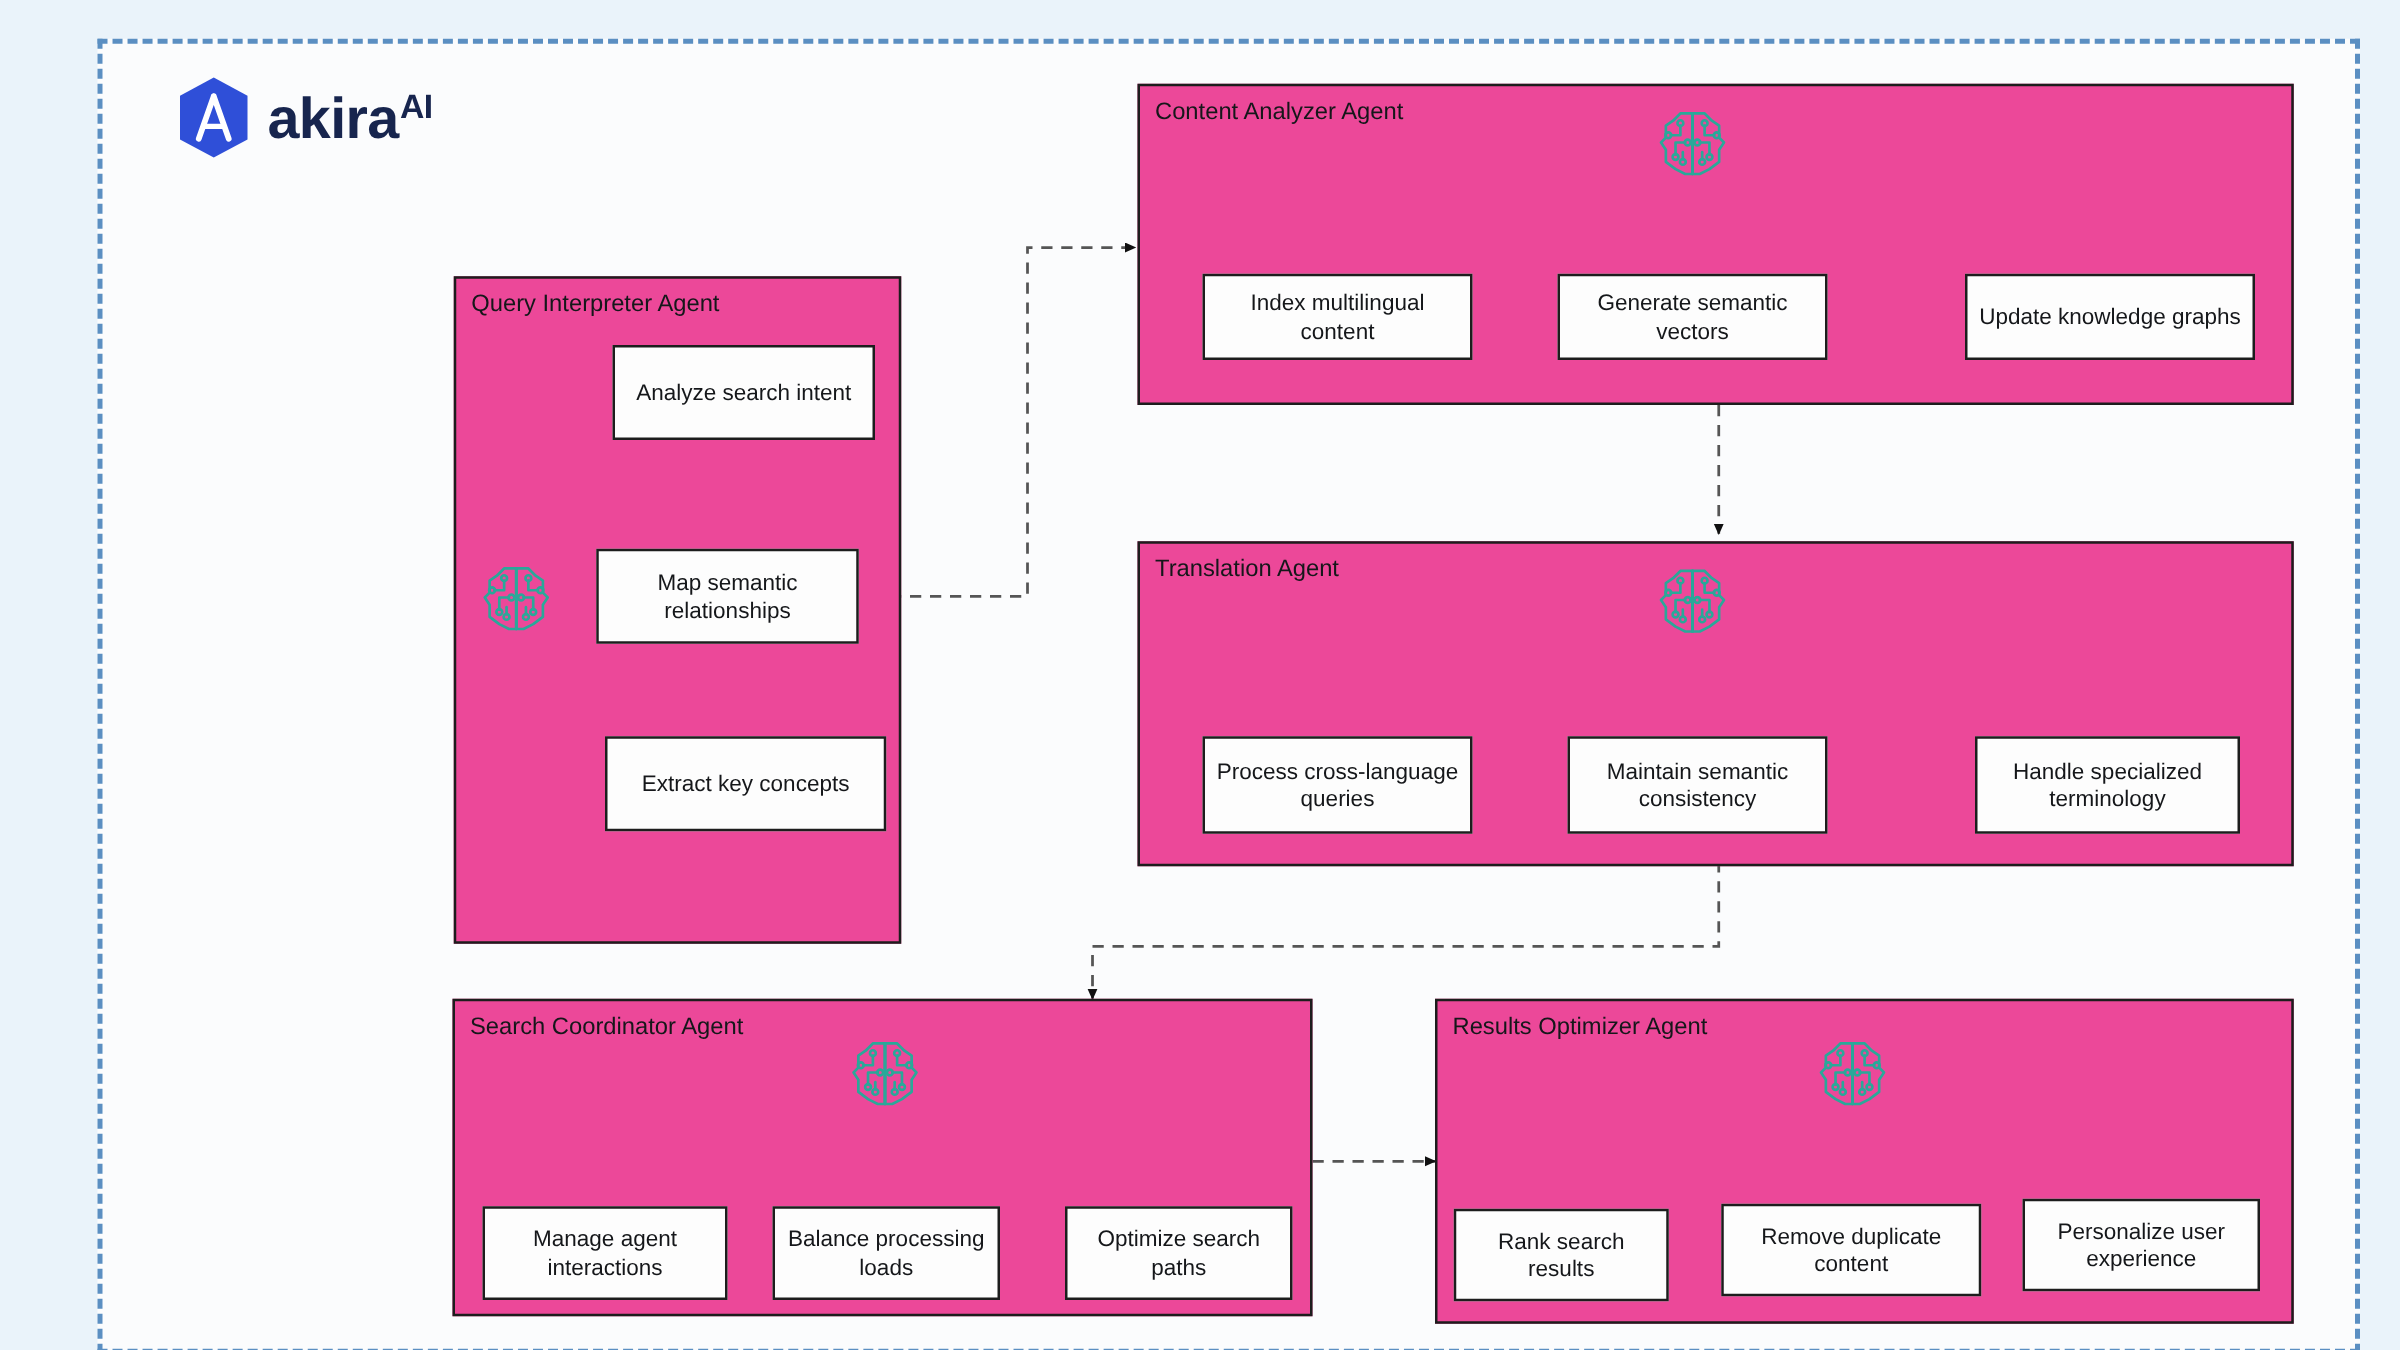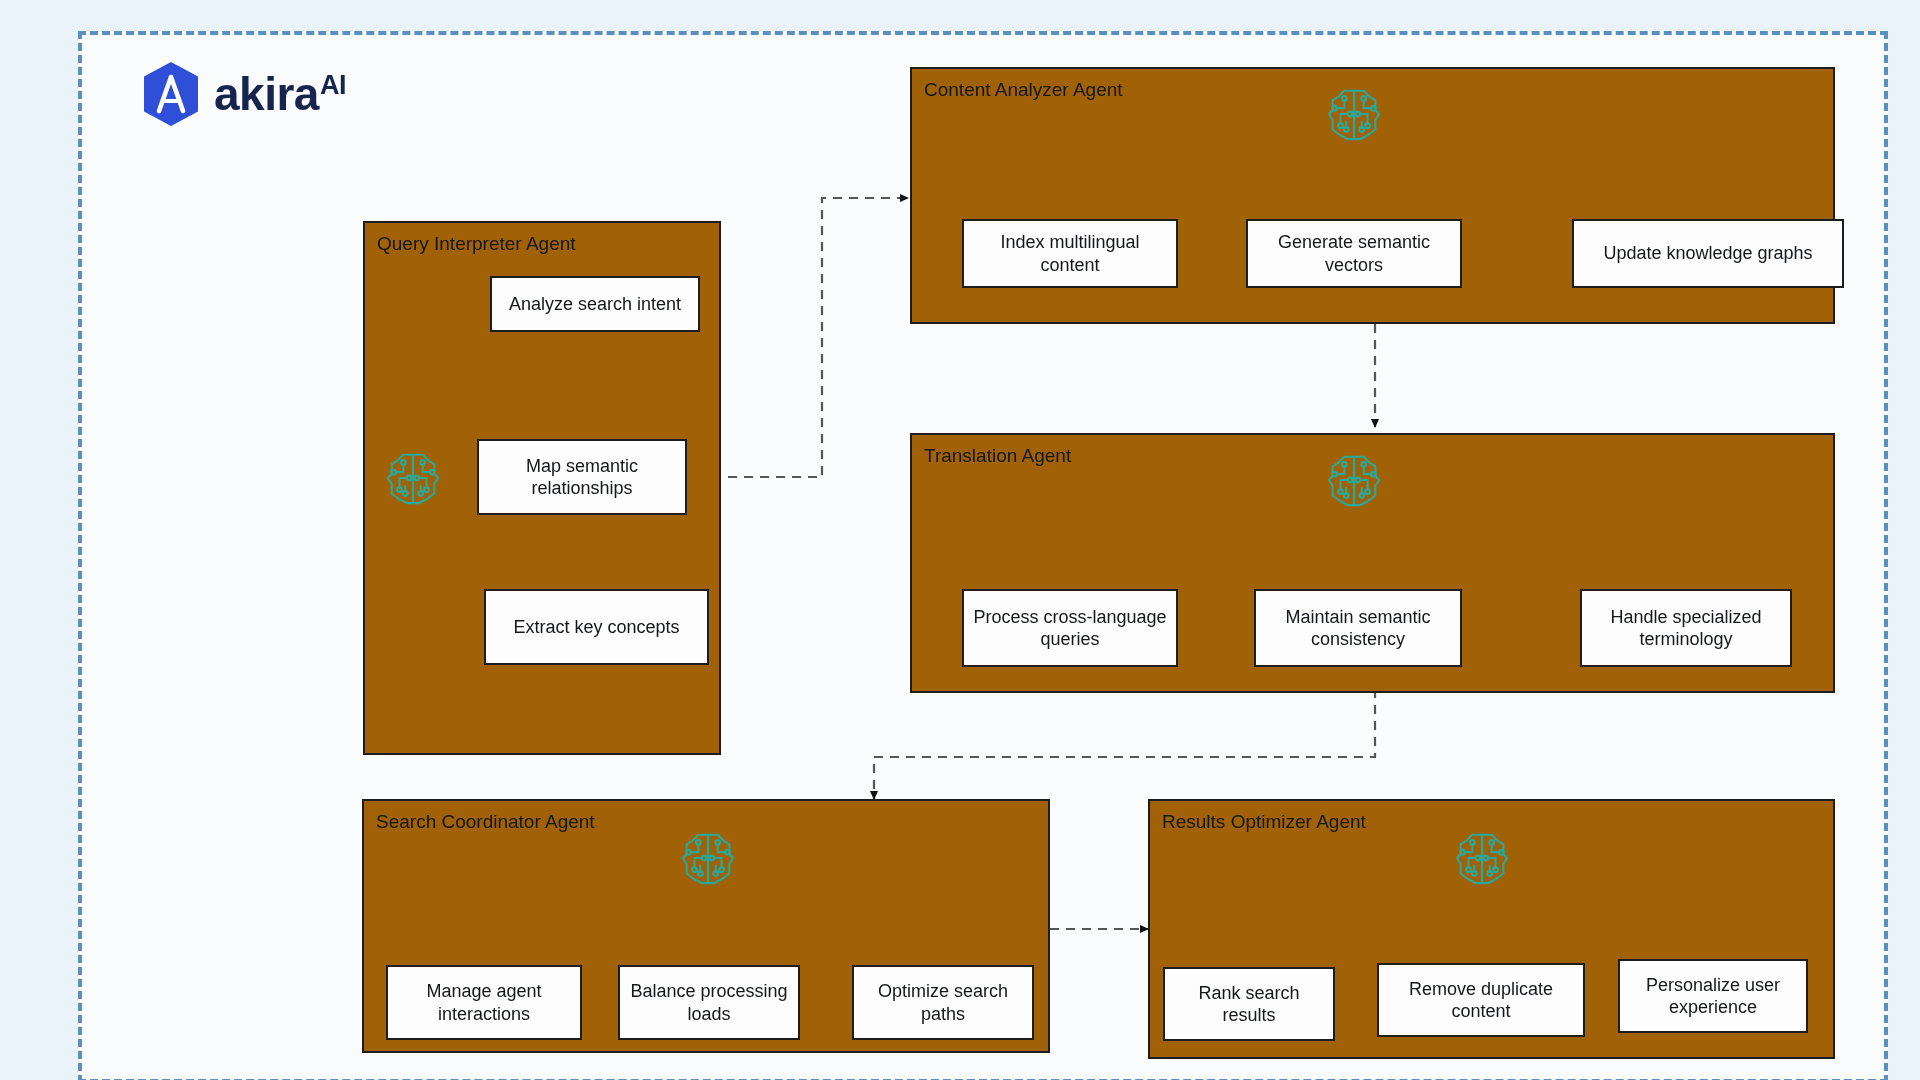--- a/index.html
+++ b/index.html
@@ -53,21 +53,21 @@
     line-height: 1;
     position: relative;
     top: 1px;
     left: 1px;
   }
 
   
   .agent-group {
     position: absolute;
     border: 2.5px solid #1d1d1d;
-    background: #a16207;
+    background: #ec4899;
     box-sizing: border-box;
   }
   .agent-title {
     position: absolute;
     left: 12px;
     top: 10px;
     font-size: 19px;
     color: #15171a;
     white-space: nowrap;
   }
@@ -184,21 +184,21 @@
         <circle cx="42" cy="16" r="2.4"></circle>
         <circle cx="52" cy="26" r="2.4"></circle>
       <path d="M38 32 L46 32 L46 42"></path>
         <circle cx="46" cy="44" r="2.4"></circle>
       <path d="M40 46 L40 40"></path>
         <circle cx="40" cy="48" r="2.4"></circle>
       <circle cx="28" cy="32" r="2.4"></circle>
         <circle cx="36" cy="32" r="2.4"></circle>
     </g>
   </svg>
-  <div class="task-box" style="left:490px; top:259px; width:210px; height:56px;">Analyze search intent</div>
+  <div class="task-box" style="left:490px; top:259px; width:210px; height:76px;">Analyze search intent</div>
   <div class="task-box" style="left:477px; top:422px; width:210px; height:76px;">Map semantic relationships</div>
   <div class="task-box" style="left:484px; top:572px; width:225px; height:76px;">Extract key concepts</div>
 
   <div class="agent-group" style="left:910px; top:50px; width:925px; height:257px;">
     <div class="agent-title">Content Analyzer Agent</div>
   </div>
   <svg class="brain-icon" style="left:1323px; top:66px;" width="62" height="62" viewBox="0 0 64 64">
     <g fill="none" stroke="#2aa899" stroke-width="2.2" stroke-linecap="round" stroke-linejoin="round">
       <path d="M32 8 L22 8 L16 14 L10 18 L10 28 L6 32 L10 38 L10 48 L18 54 L26 58 L32 58 Z"></path>
       <path d="M32 8 L42 8 L48 14 L54 18 L54 28 L58 32 L54 38 L54 48 L46 54 L38 58 L32 58 Z"></path>
@@ -216,21 +216,21 @@
       <path d="M38 32 L46 32 L46 42"></path>
         <circle cx="46" cy="44" r="2.4"></circle>
       <path d="M40 46 L40 40"></path>
         <circle cx="40" cy="48" r="2.4"></circle>
       <circle cx="28" cy="32" r="2.4"></circle>
         <circle cx="36" cy="32" r="2.4"></circle>
     </g>
   </svg>
   <div class="task-box" style="left:962px; top:202px; width:216px; height:69px;">Index multilingual content</div>
   <div class="task-box" style="left:1246px; top:202px; width:216px; height:69px;">Generate semantic vectors</div>
-  <div class="task-box" style="left:1572px; top:202px; width:272px; height:69px;">Update knowledge graphs</div>
+  <div class="task-box" style="left:1572px; top:202px; width:232px; height:69px;">Update knowledge graphs</div>
 
   <div class="agent-group" style="left:910px; top:416px; width:925px; height:260px;text-align:right;">
     <div class="agent-title">Translation Agent</div>
   </div>
   <svg class="brain-icon" style="left:1323px; top:432px;" width="62" height="62" viewBox="0 0 64 64">
     <g fill="none" stroke="#2aa899" stroke-width="2.2" stroke-linecap="round" stroke-linejoin="round">
       <path d="M32 8 L22 8 L16 14 L10 18 L10 28 L6 32 L10 38 L10 48 L18 54 L26 58 L32 58 Z"></path>
       <path d="M32 8 L42 8 L48 14 L54 18 L54 28 L58 32 L54 38 L54 48 L46 54 L38 58 L32 58 Z"></path>
       <path d="M32 8 L32 58"></path>
       <path d="M22 18 L22 26 L14 26"></path>

